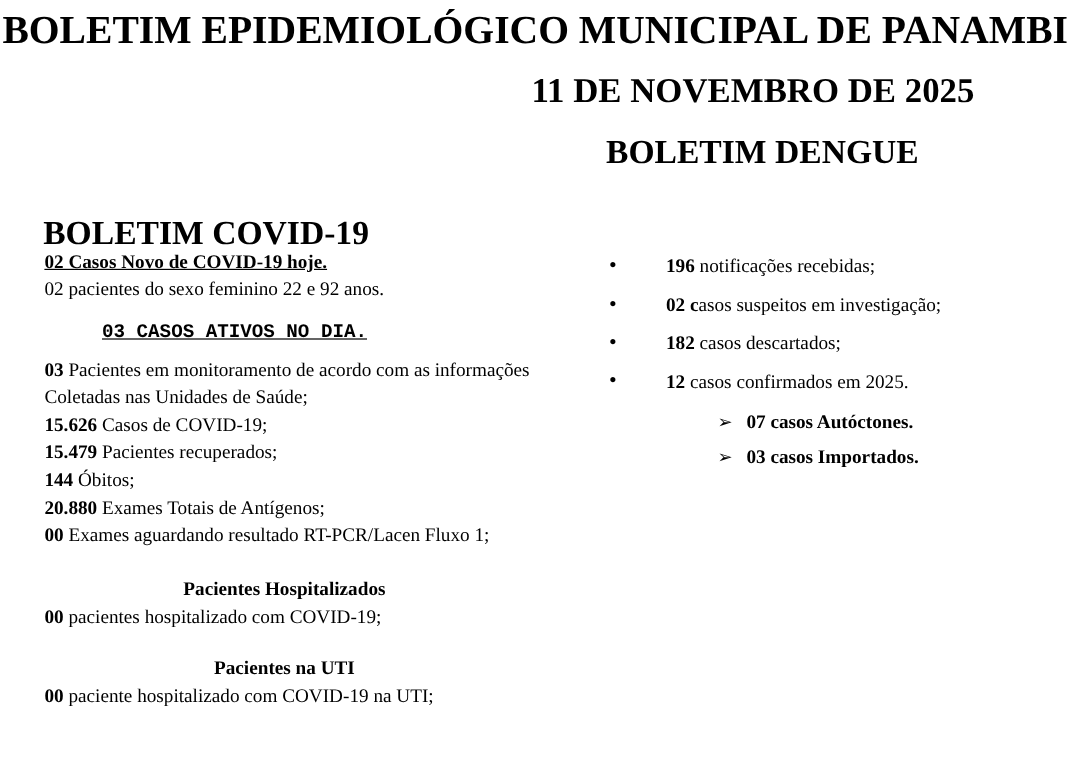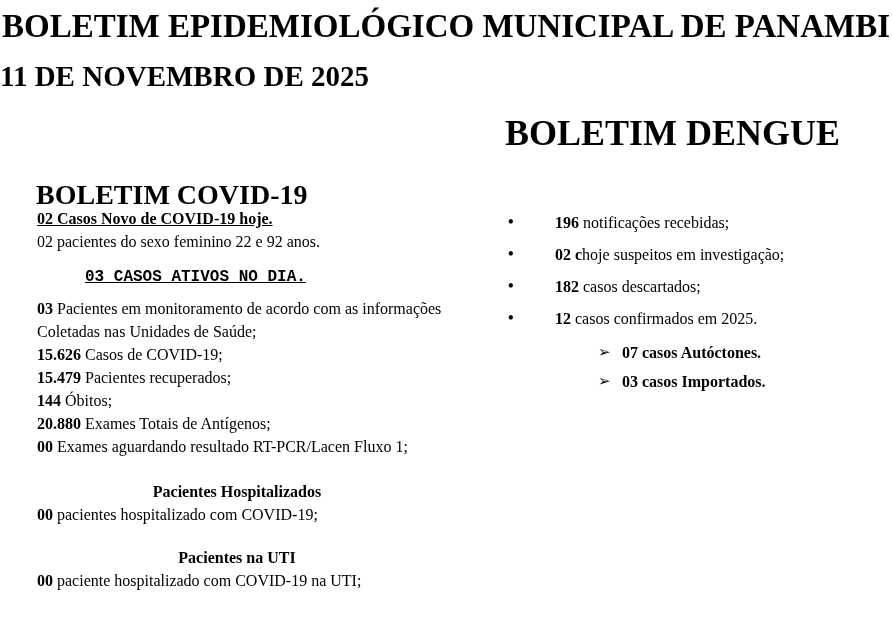--- a/index.html
+++ b/index.html
@@ -24,30 +24,30 @@
     text-align: center;
     font-size: 33px;
     font-weight: bold;
     white-space: nowrap;
   }
   .date-title {
     position: absolute;
     top: 60px;
     left: 0;
     width: 812px;
-    text-align: left;
+    text-align: right;
     font-size: 29px;
     font-weight: bold;
     white-space: nowrap;
   }
   .dengue-heading {
     position: absolute;
     top: 112px;
     left: 505px;
-    font-size: 36px;
+    font-size: 28px;
     font-weight: bold;
     white-space: nowrap;
   }
   .covid-heading {
     position: absolute;
     top: 158px;
     left: 36px;
     font-size: 28px;
     font-weight: bold;
     white-space: nowrap;
@@ -150,21 +150,21 @@
     <p class="center-header hosp-header">Pacientes Hospitalizados</p>
     <p><span class="b">00</span><span> pacientes hospitalizado com COVID-19;</span></p>
 
     <p class="center-header uti-header">Pacientes na UTI</p>
     <p><span class="b">00</span><span> paciente hospitalizado com COVID-19 na UTI;</span></p>
   </div>
 
   <div class="dengue-col">
     <ul class="dengue-list">
       <li><span class="marker">•</span><span class="b">196</span><span> notificações recebidas;</span></li>
-      <li><span class="marker">•</span><span class="b">02 c</span><span>hoje suspeitos em investigação;</span></li>
+      <li><span class="marker">•</span><span class="b">02 c</span><span>asos suspeitos em investigação;</span></li>
       <li><span class="marker">•</span><span class="b">182</span><span> casos descartados;</span></li>
       <li><span class="marker">•</span><span class="b">12</span><span> casos confirmados em 2025.</span></li>
     </ul>
     <ul class="dengue-sublist">
       <li><span class="marker">➢</span><span>07 casos Autóctones.</span></li>
       <li><span class="marker">➢</span><span>03 casos Importados.</span></li>
     </ul>
   </div>
 
 </div>

